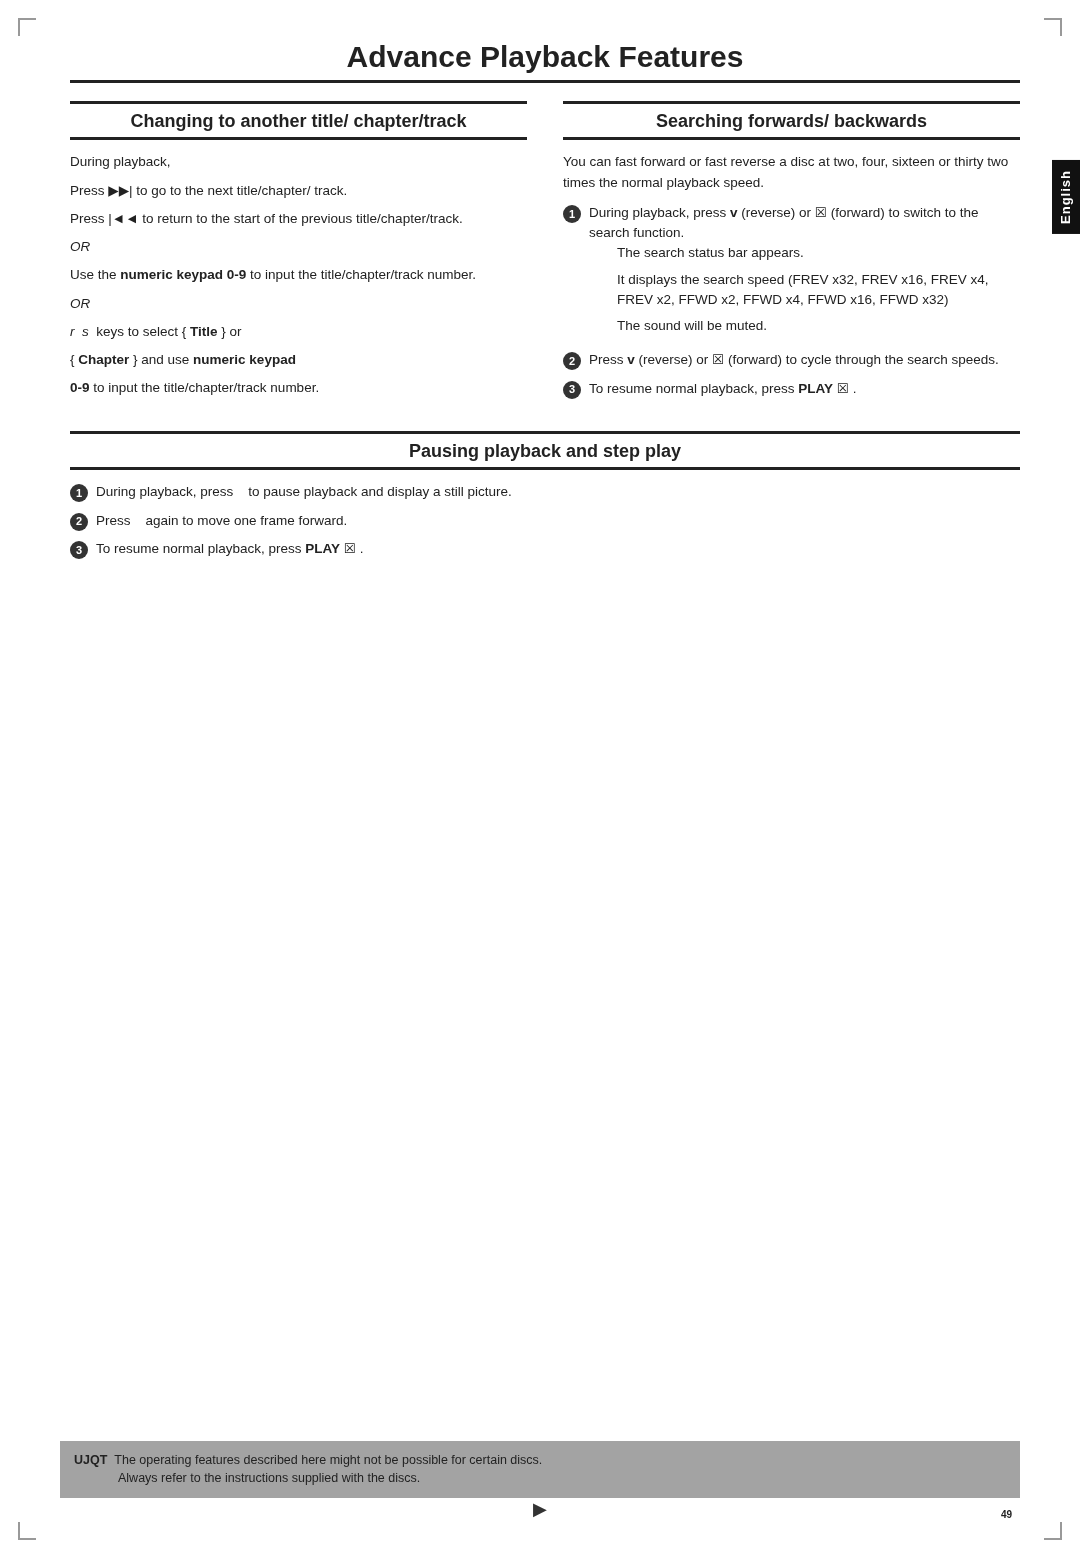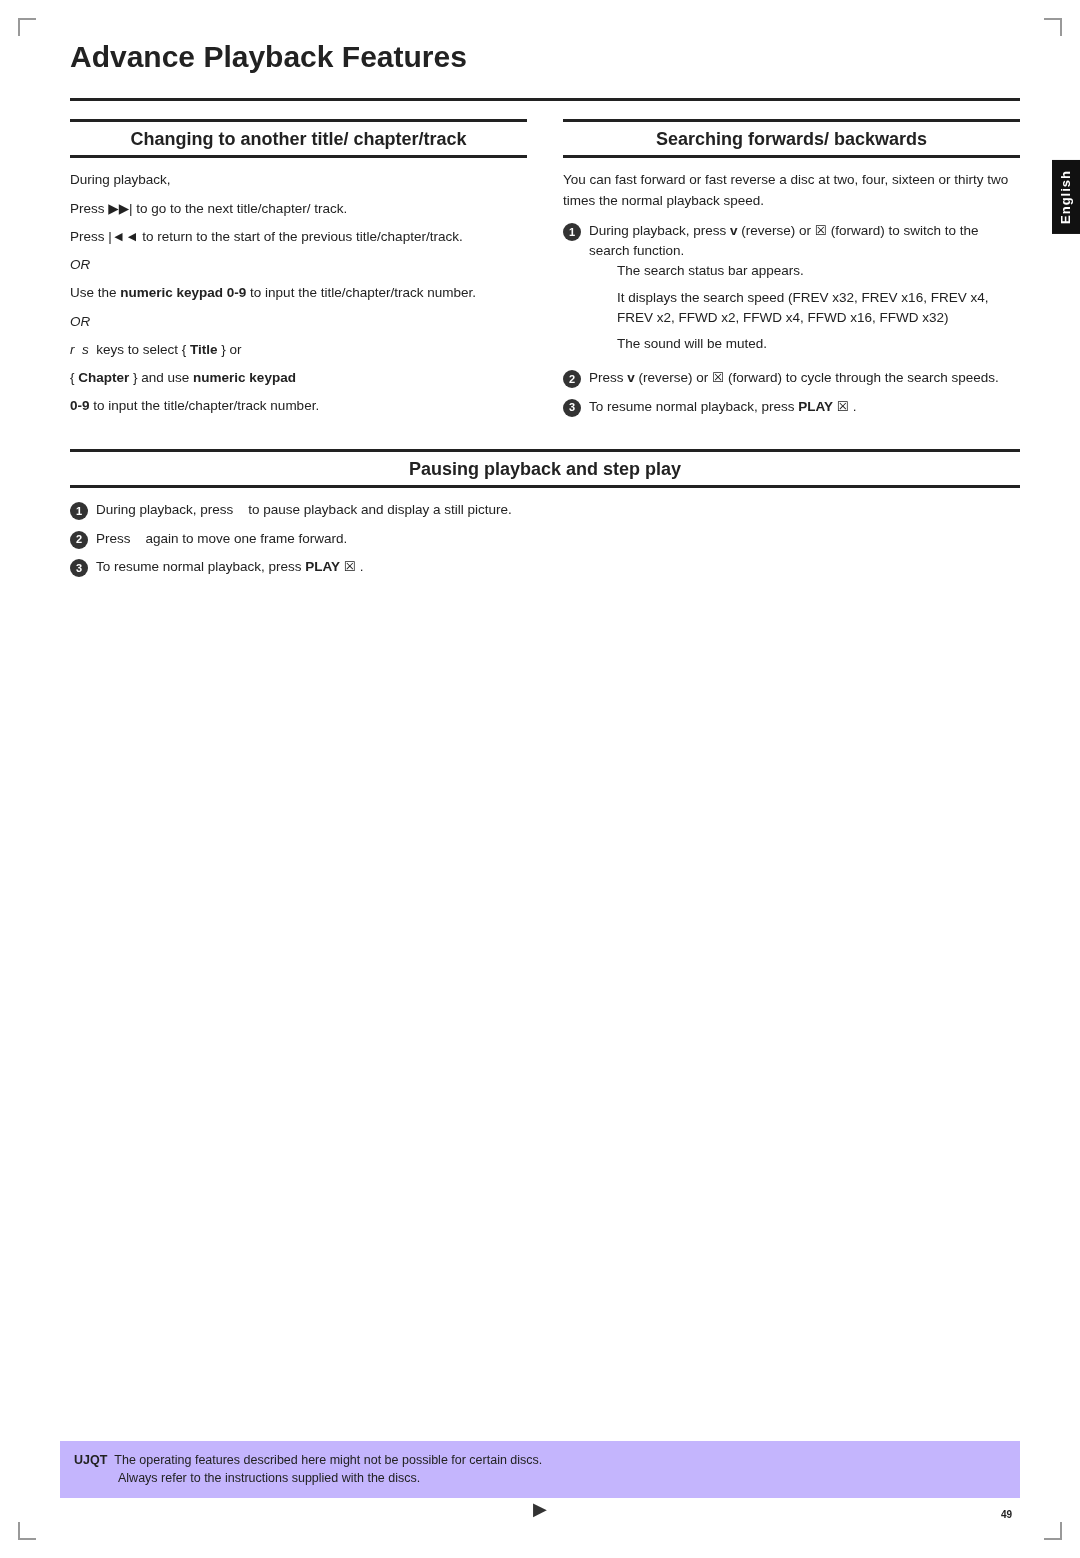--- a/index.html
+++ b/index.html
@@ -46,24 +46,24 @@
       font-weight: bold;
       writing-mode: vertical-rl;
       text-orientation: mixed;
       transform: rotate(180deg);
       padding: 10px 6px;
       letter-spacing: 1px;
     }
 
     
     .page-title {
-      text-align: left;
+      text-align: center;
       font-size: 30px;
       font-weight: bold;
-      padding-bottom: 24px;
+      padding-bottom: 6px;
       border-bottom: 3px solid #222;
       margin-bottom: 18px;
     }
 
     
     .two-col {
       display: flex;
       gap: 36px;
     }
 
@@ -146,21 +146,21 @@
     .bottom-section {
       margin-top: 22px;
     }
 
     
     .note-box {
       position: absolute;
       bottom: 60px;
       left: 60px;
       right: 60px;
-      background: #c4b5fd;
+      background: #a3a3a3;
       padding: 10px 14px;
       font-size: 12.5px;
       line-height: 1.5;
     }
 
     .note-box .note-label {
       font-weight: bold;
       font-size: 12.5px;
     }
 

